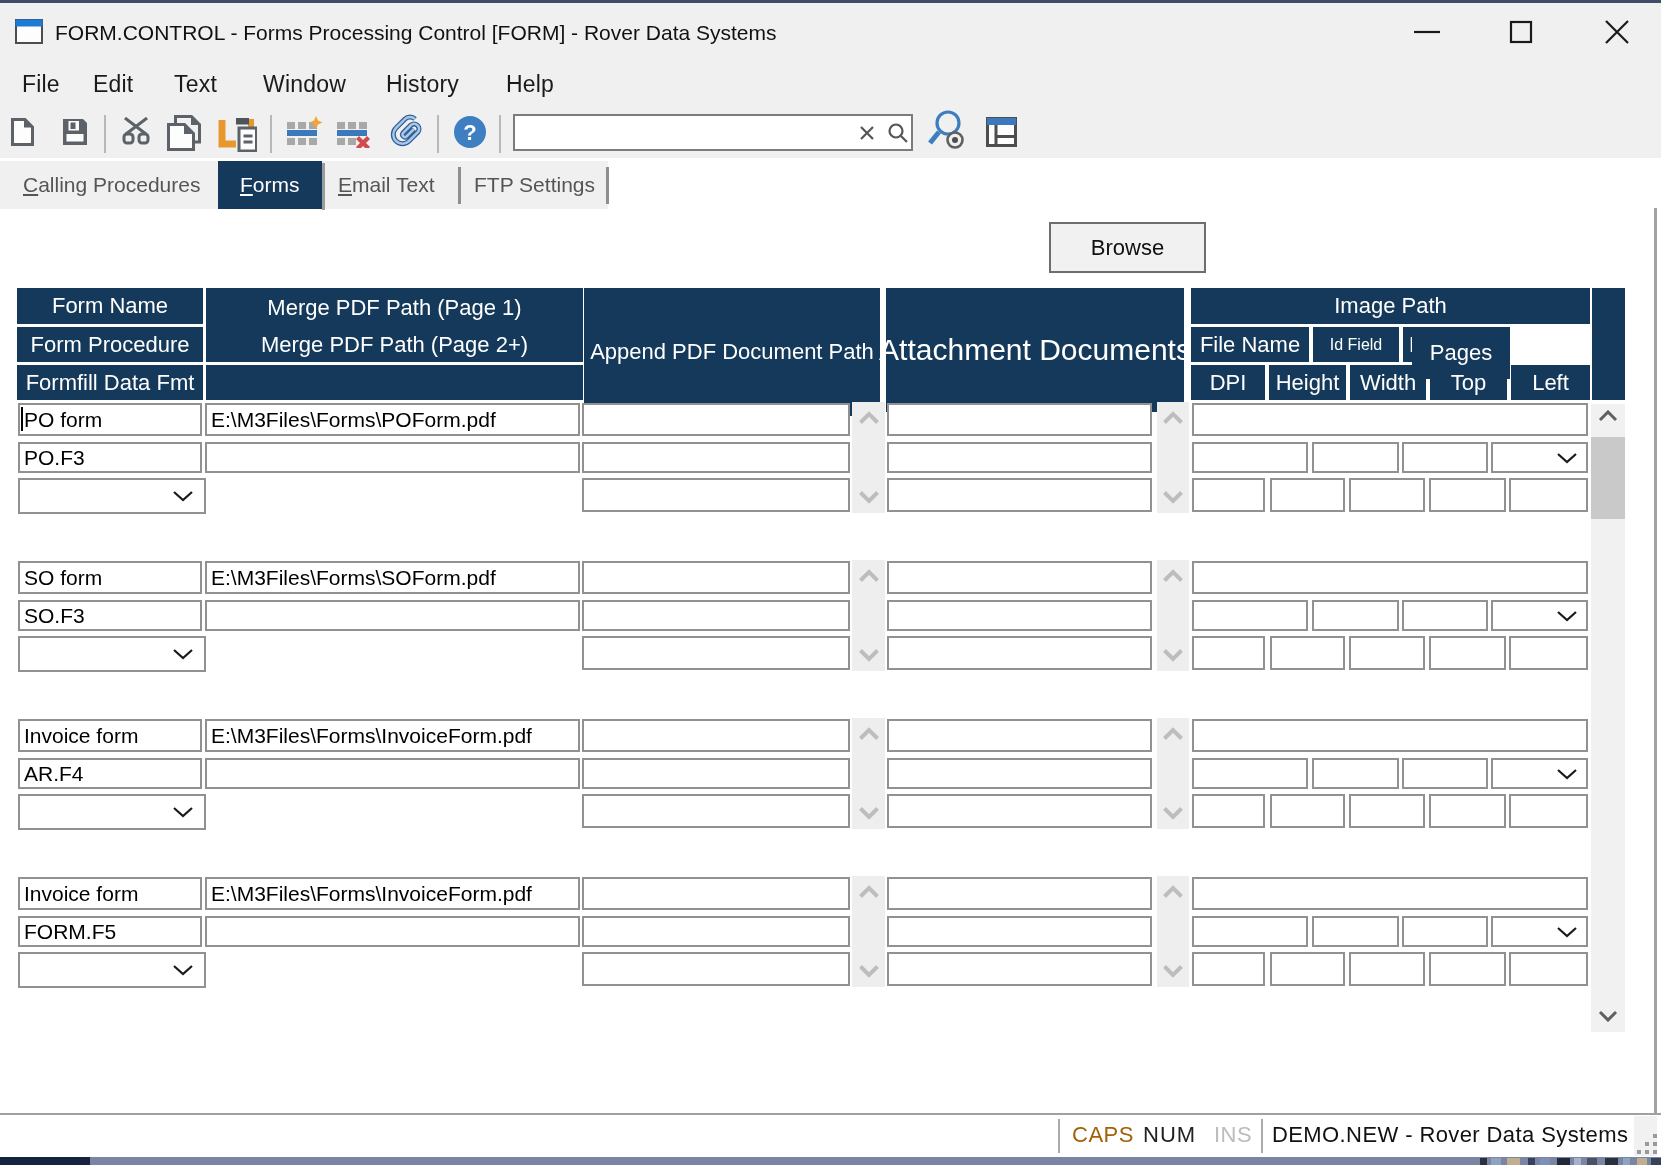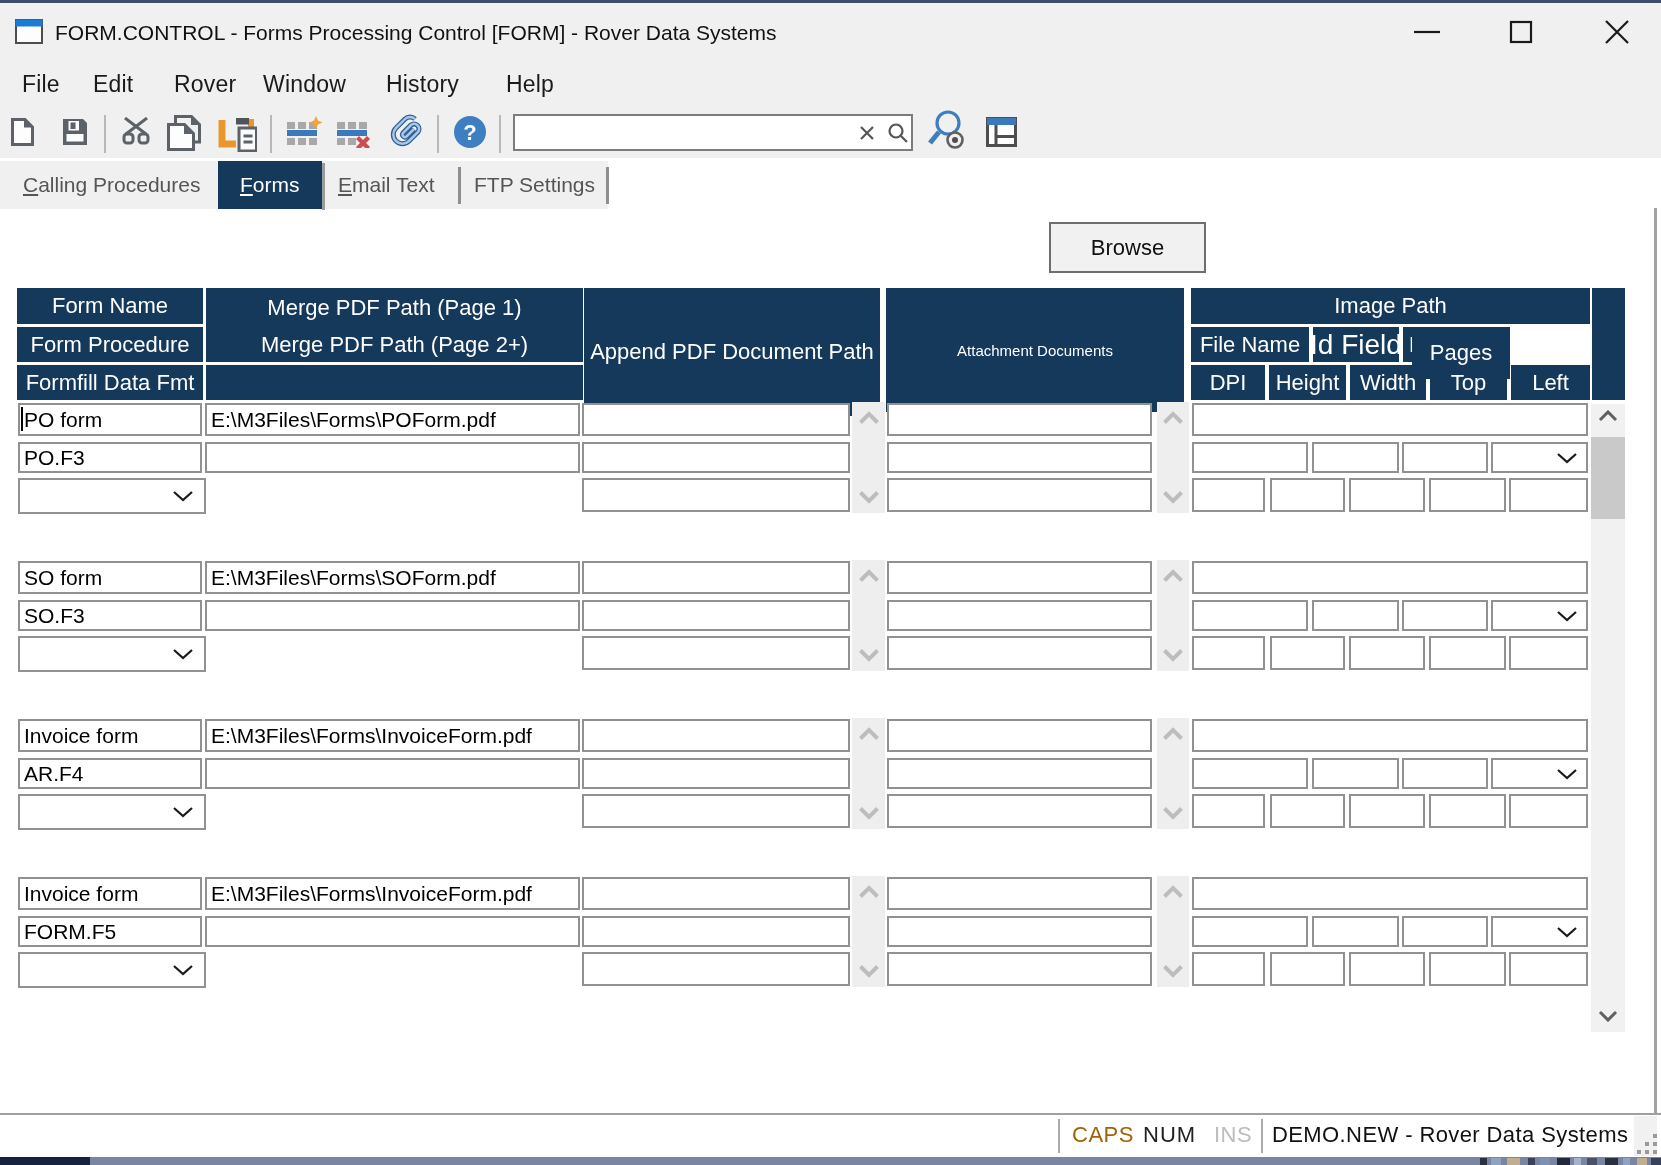--- a/index.html
+++ b/index.html
@@ -30,21 +30,21 @@
   </svg>
 <svg class="abs" style="left:1509px;top:20px;" width="24" height="24" viewBox="0 0 24 24">
     <rect x="2" y="2" width="20" height="20" fill="none" stroke="#1a1a1a" stroke-width="2.2"></rect>
   </svg>
 <svg class="abs" style="left:1603px;top:18px;" width="28" height="28" viewBox="0 0 28 28">
     <path d="M3 3 L25 25 M25 3 L3 25" stroke="#1a1a1a" stroke-width="2.2"></path>
   </svg>
 
 <div class="menu" style="left:22px;">File</div>
 <div class="menu" style="left:93px;">Edit</div>
-<div class="menu" style="left:174px;">Rover</div>
+<div class="menu" style="left:174px;">Text</div>
 <div class="menu" style="left:263px;">Window</div>
 <div class="menu" style="left:386px;">History</div>
 <div class="menu" style="left:506px;">Help</div>
 <svg class="abs" style="left:11px;top:118px;" width="23" height="28" viewBox="0 0 23 28">
 <path d="M1.5 1.5 h12.5 l7.5 7.5 v17.5 h-20 z" fill="#fdfdfd" stroke="#5d6269" stroke-width="3"></path>
 <path d="M13 1 l8.5 8.5 h-8.5 z" fill="#5d6269"></path>
 </svg>
 <svg class="abs" style="left:63px;top:119px;" width="24" height="26" viewBox="0 0 24 26">
 <path d="M0 0 h20 l4 4 v22 h-24 z" fill="#5d6269"></path>
 <rect x="5.5" y="2" width="10.5" height="9.5" fill="#fdfdfd"></rect>
@@ -138,24 +138,24 @@
 <div class="abs" style="left:606px;top:167px;width:3px;height:37px;background:#8f8f8f;"></div>
 
 <div class="abs" style="left:1049px;top:222px;width:157px;height:51px;background:#f1f1f1;border:2px solid #6e6e6e;box-sizing:border-box;font-size:22px;color:#111;display:flex;align-items:center;justify-content:center;">Browse</div>
 <div class="hdr" style="left:17px;top:288px;width:186px;height:36px;font-size:22px;">Form Name</div>
 <div class="hdr" style="left:17px;top:327px;width:186px;height:35px;font-size:22px;">Form Procedure</div>
 <div class="hdr" style="left:17px;top:365px;width:186px;height:35px;font-size:22px;">Formfill Data Fmt</div>
 <div class="hdr" style="left:206px;top:288px;width:377px;height:40px;font-size:22px;">Merge PDF Path (Page 1)</div>
 <div class="hdr" style="left:206px;top:327px;width:377px;height:35px;font-size:22px;">Merge PDF Path (Page 2+)</div>
 <div class="hdr" style="left:206px;top:365px;width:377px;height:35px;font-size:22px;"></div>
 <div class="hdr" style="left:584px;top:288px;width:296px;height:128px;font-size:22px;">Append PDF Document Path</div>
-<div class="hdr" style="left:886px;top:288px;width:298px;height:124px;font-size:15px;">Attachment Documents</div>
+<div class="hdr" style="left:886px;top:288px;width:298px;height:124px;font-size:30px;">Attachment Documents</div>
 <div class="hdr" style="left:1191px;top:288px;width:399px;height:36px;font-size:22px;">Image Path</div>
 <div class="hdr" style="left:1191px;top:327px;width:118px;height:35px;font-size:22px;">File Name</div>
-<div class="hdr" style="left:1313px;top:327px;width:86px;height:35px;font-size:28px;">Id Field</div>
+<div class="hdr" style="left:1313px;top:327px;width:86px;height:35px;font-size:16px;">Id Field</div>
 <div class="hdr" style="left:1403px;top:327px;width:85px;height:35px;font-size:22px;">Img Fld</div>
 <div class="hdr" style="left:1412px;top:327px;width:98px;height:52px;font-size:22px;">Pages</div>
 <div class="hdr" style="left:1191px;top:365px;width:74px;height:35px;font-size:22px;">DPI</div>
 <div class="hdr" style="left:1269px;top:365px;width:77px;height:35px;font-size:22px;">Height</div>
 <div class="hdr" style="left:1350px;top:365px;width:76px;height:35px;font-size:22px;">Width</div>
 <div class="hdr" style="left:1430px;top:365px;width:77px;height:35px;font-size:22px;">Top</div>
 <div class="hdr" style="left:1511px;top:365px;width:79px;height:35px;font-size:22px;">Left</div>
 <div class="hdr" style="left:1592px;top:288px;width:33px;height:112px;font-size:22px;"></div>
 <div class="inp" style="left:18px;top:403px;width:184px;height:33px;">
     <span>PO form</span>

